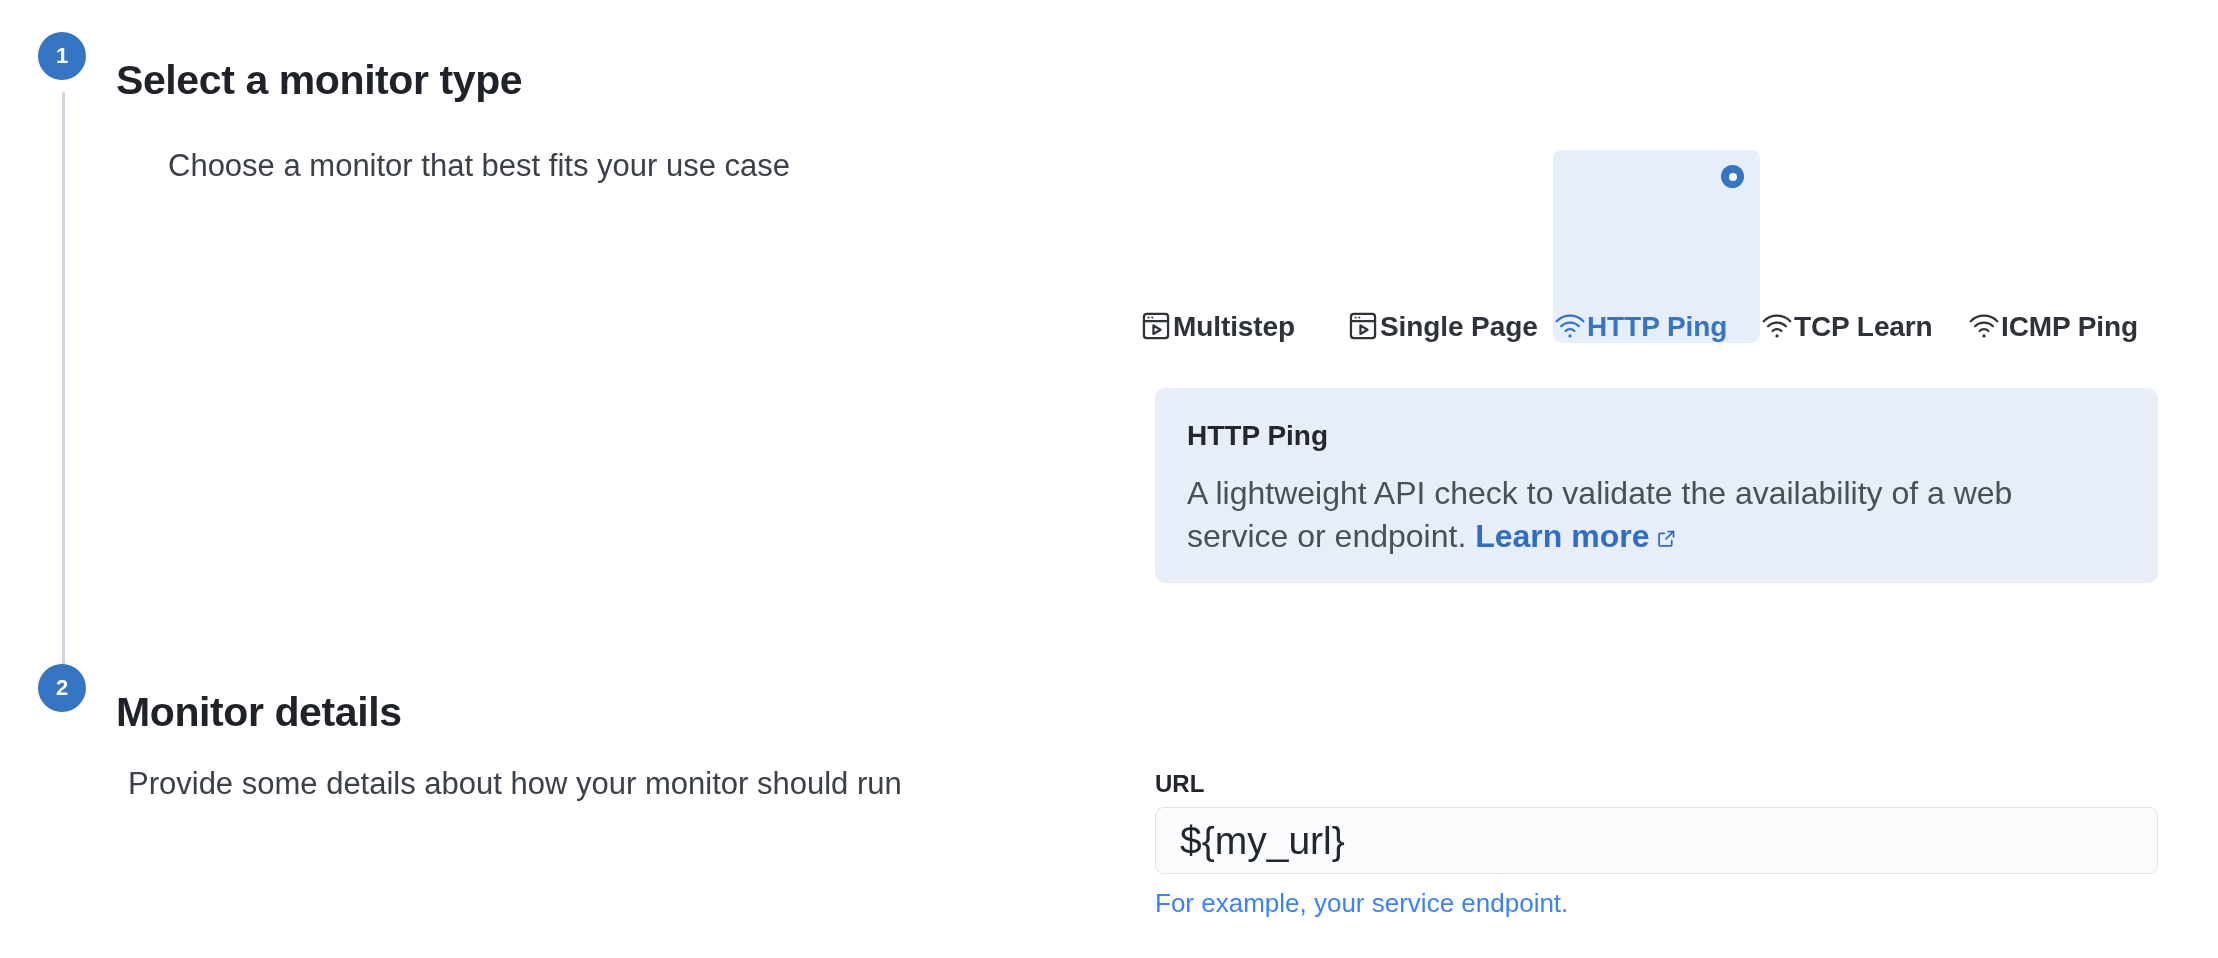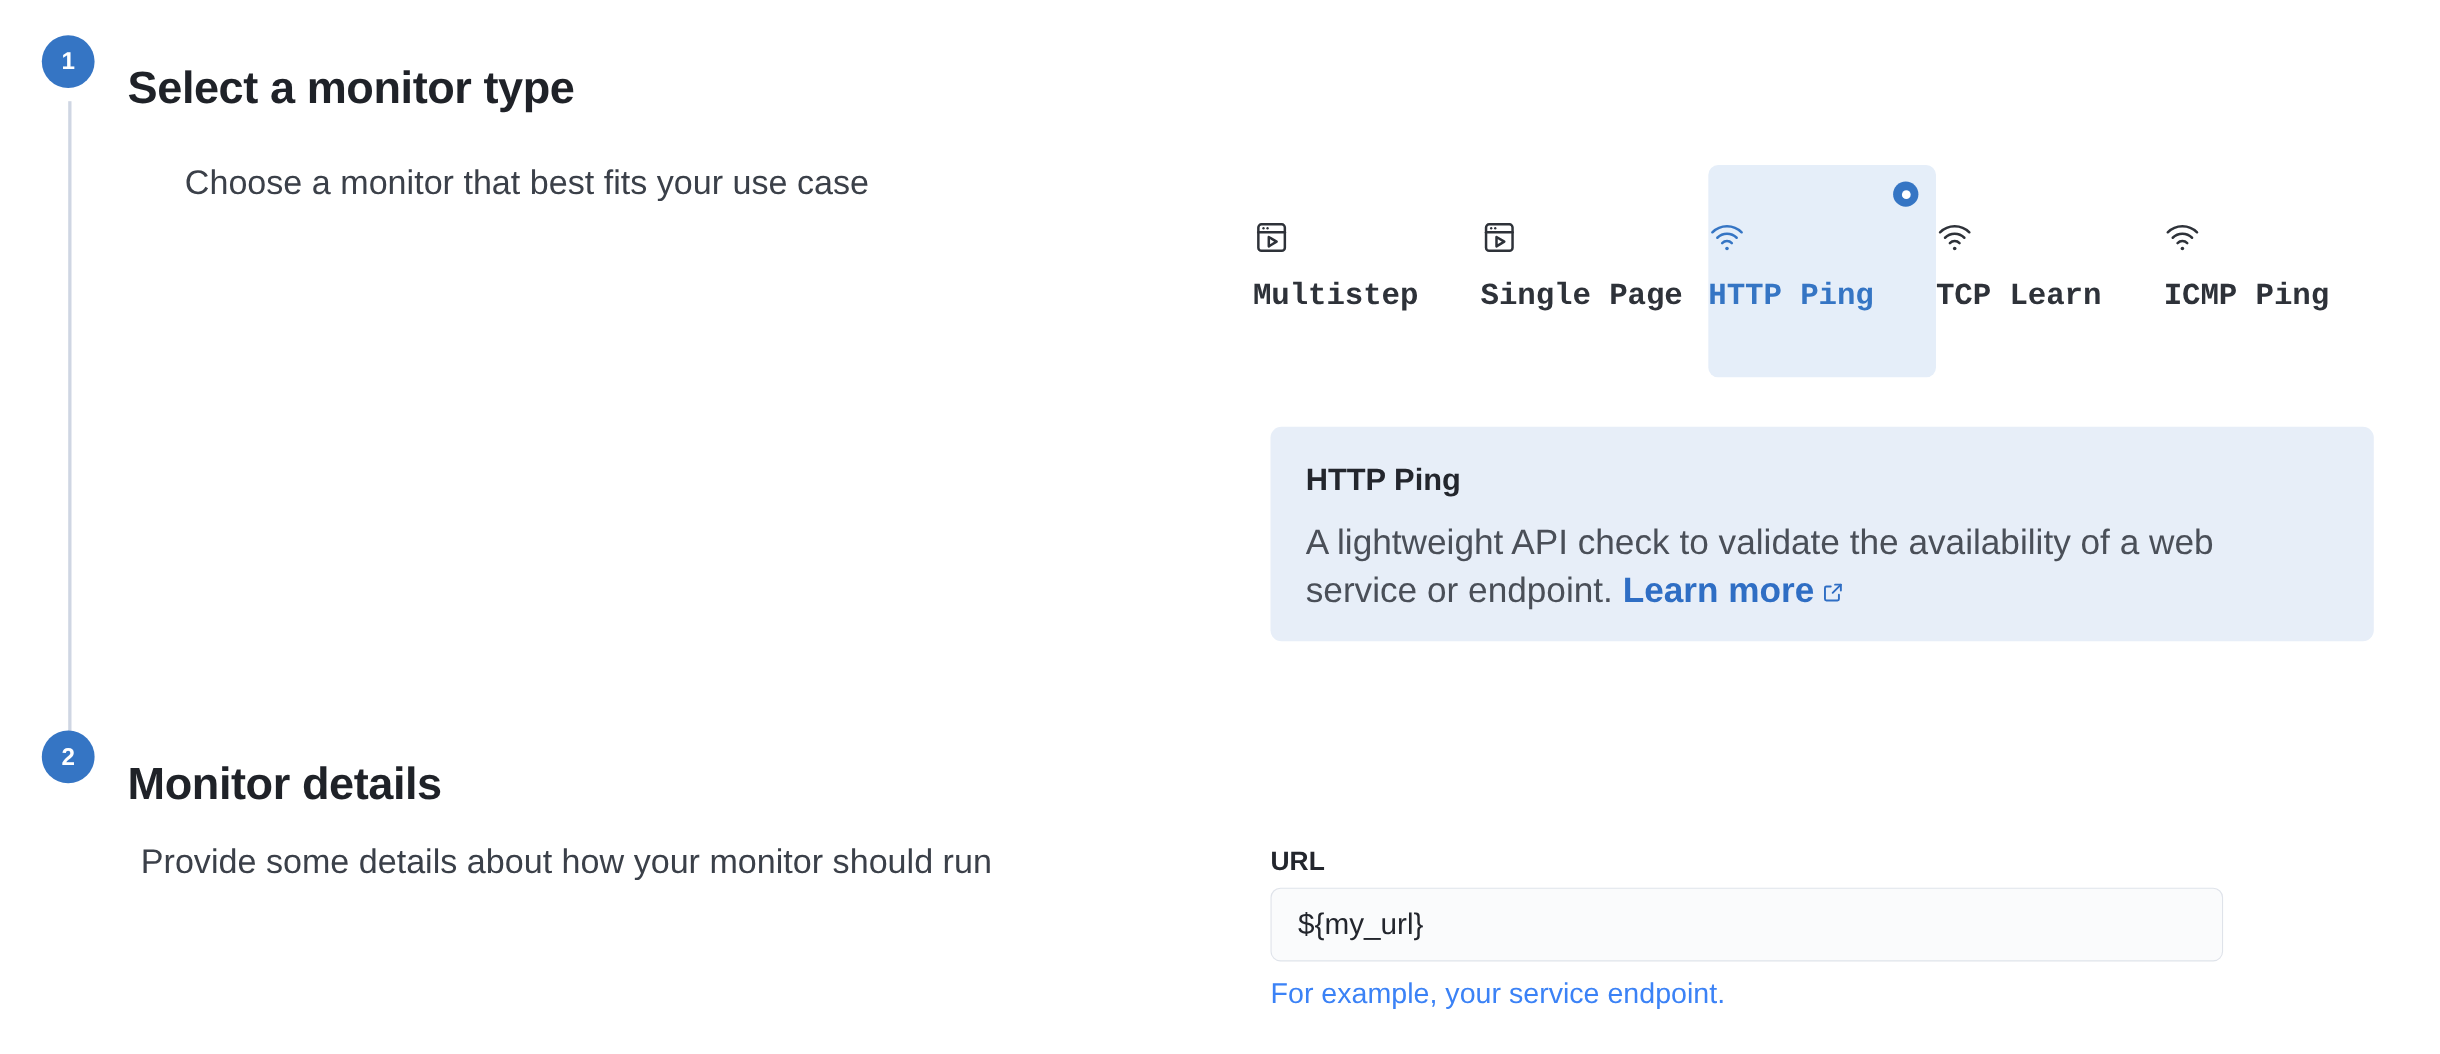--- a/index.html
+++ b/index.html
@@ -74,25 +74,24 @@
     display: flex;
     align-items: flex-start;
   }
   .type-card {
     position: relative;
     flex: 1 1 0;
     height: 193px;
     border-radius: 9px;
     background: transparent;
     display: flex;
-    flex-direction: column;
-    align-items: flex-start;
+    flex-direction: row;
+    align-items: flex-end;
     cursor: pointer;
     padding-top: 49px;
-    font-family: Liberation Mono, monospace;
   }
   .type-card.selected { background: #e5eef9; }
 
   .type-icon {
     width: 34px;
     height: 34px;
     display: block;
     color: #2e3239;
   }
   .type-card.selected .type-icon { color: #3575c4; }
@@ -173,27 +172,27 @@
     left: 1155px;
     top: 770px;
     font-size: 24px;
     font-weight: bold;
     color: #23262d;
   }
   .text-input {
     position: absolute;
     left: 1155px;
     top: 807px;
-    width: 866px;
+    width: 1003px;
     height: 67px;
     background: #fafbfc;
     border: 1px solid #dfe3ea;
     border-radius: 9px;
     font-family: "Liberation Sans", sans-serif;
-    font-size: 27px;
+    font-size: 39px;
     color: #23262d;
     padding: 14px 24px;
     outline: none;
   }
   .field-help {
     position: absolute;
     left: 1155px;
     top: 888px;
     font-size: 26px;
     color: #3b82f6;

